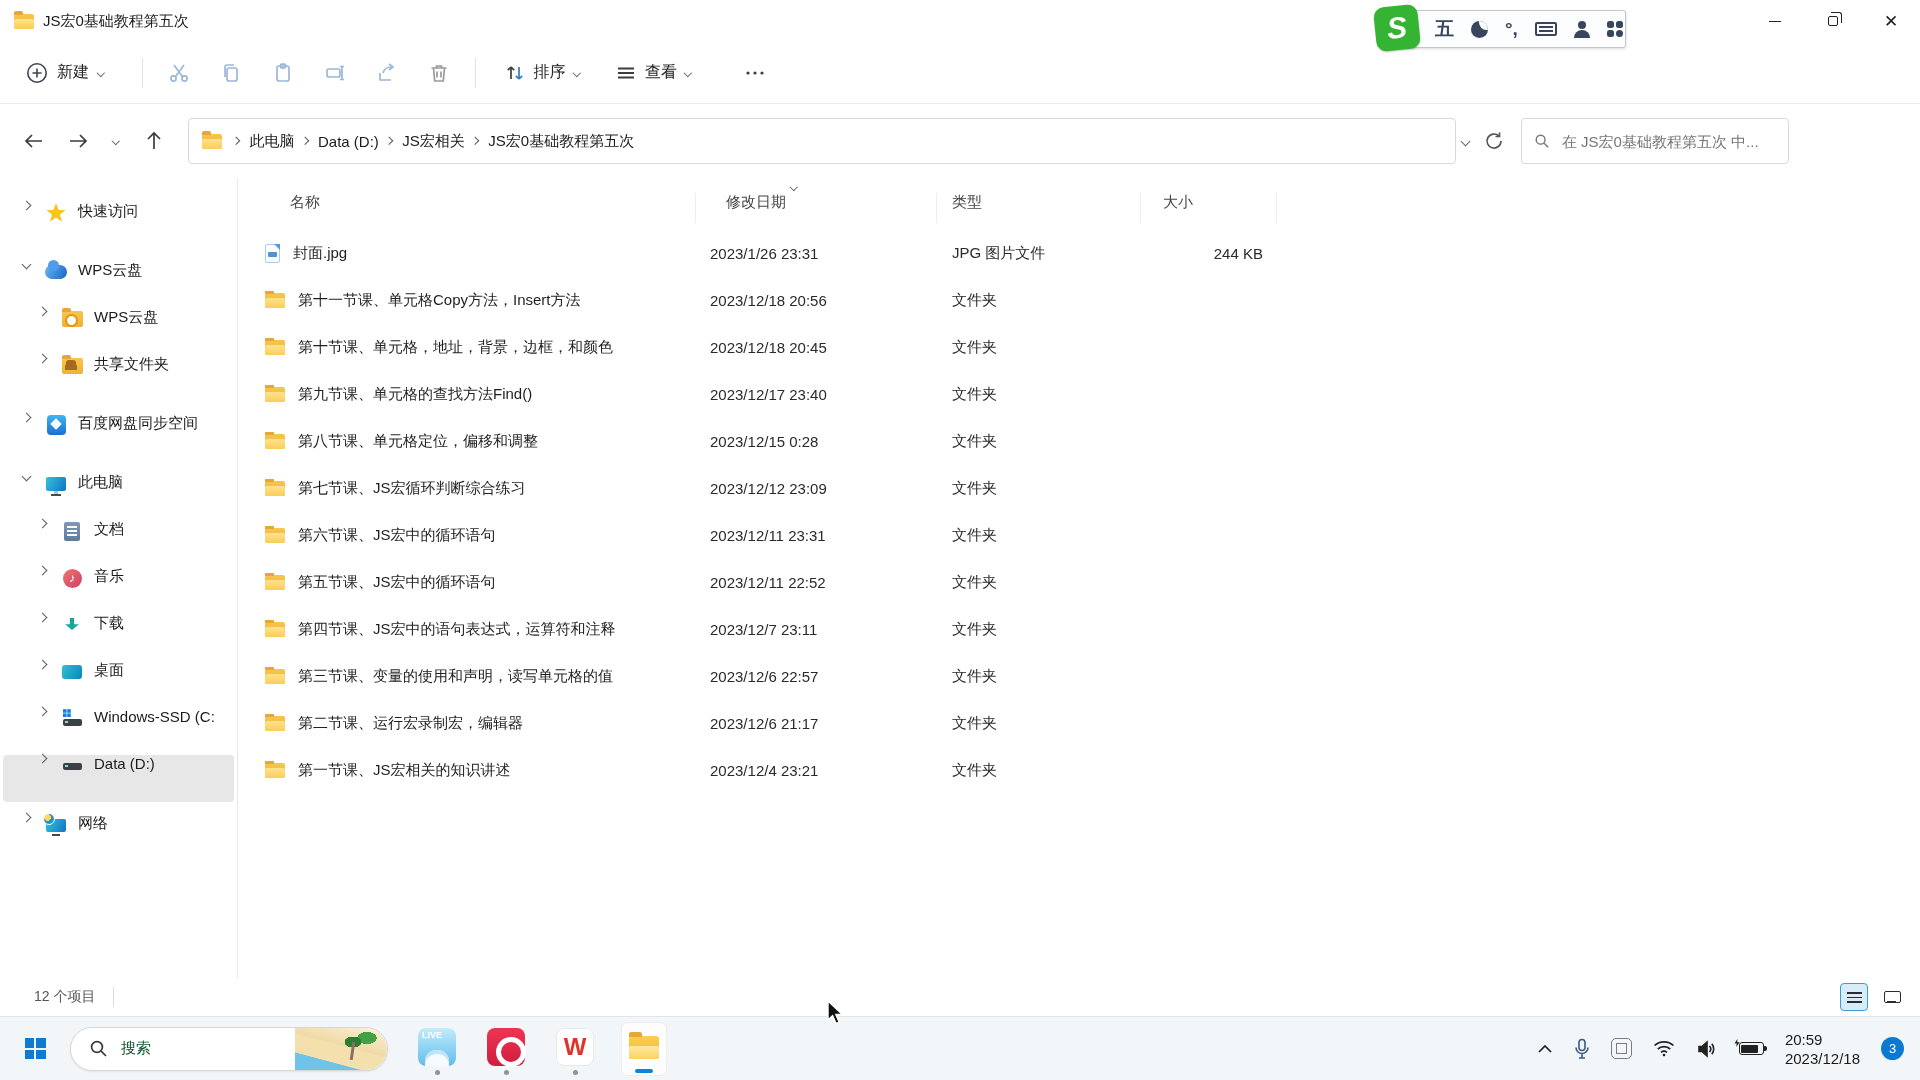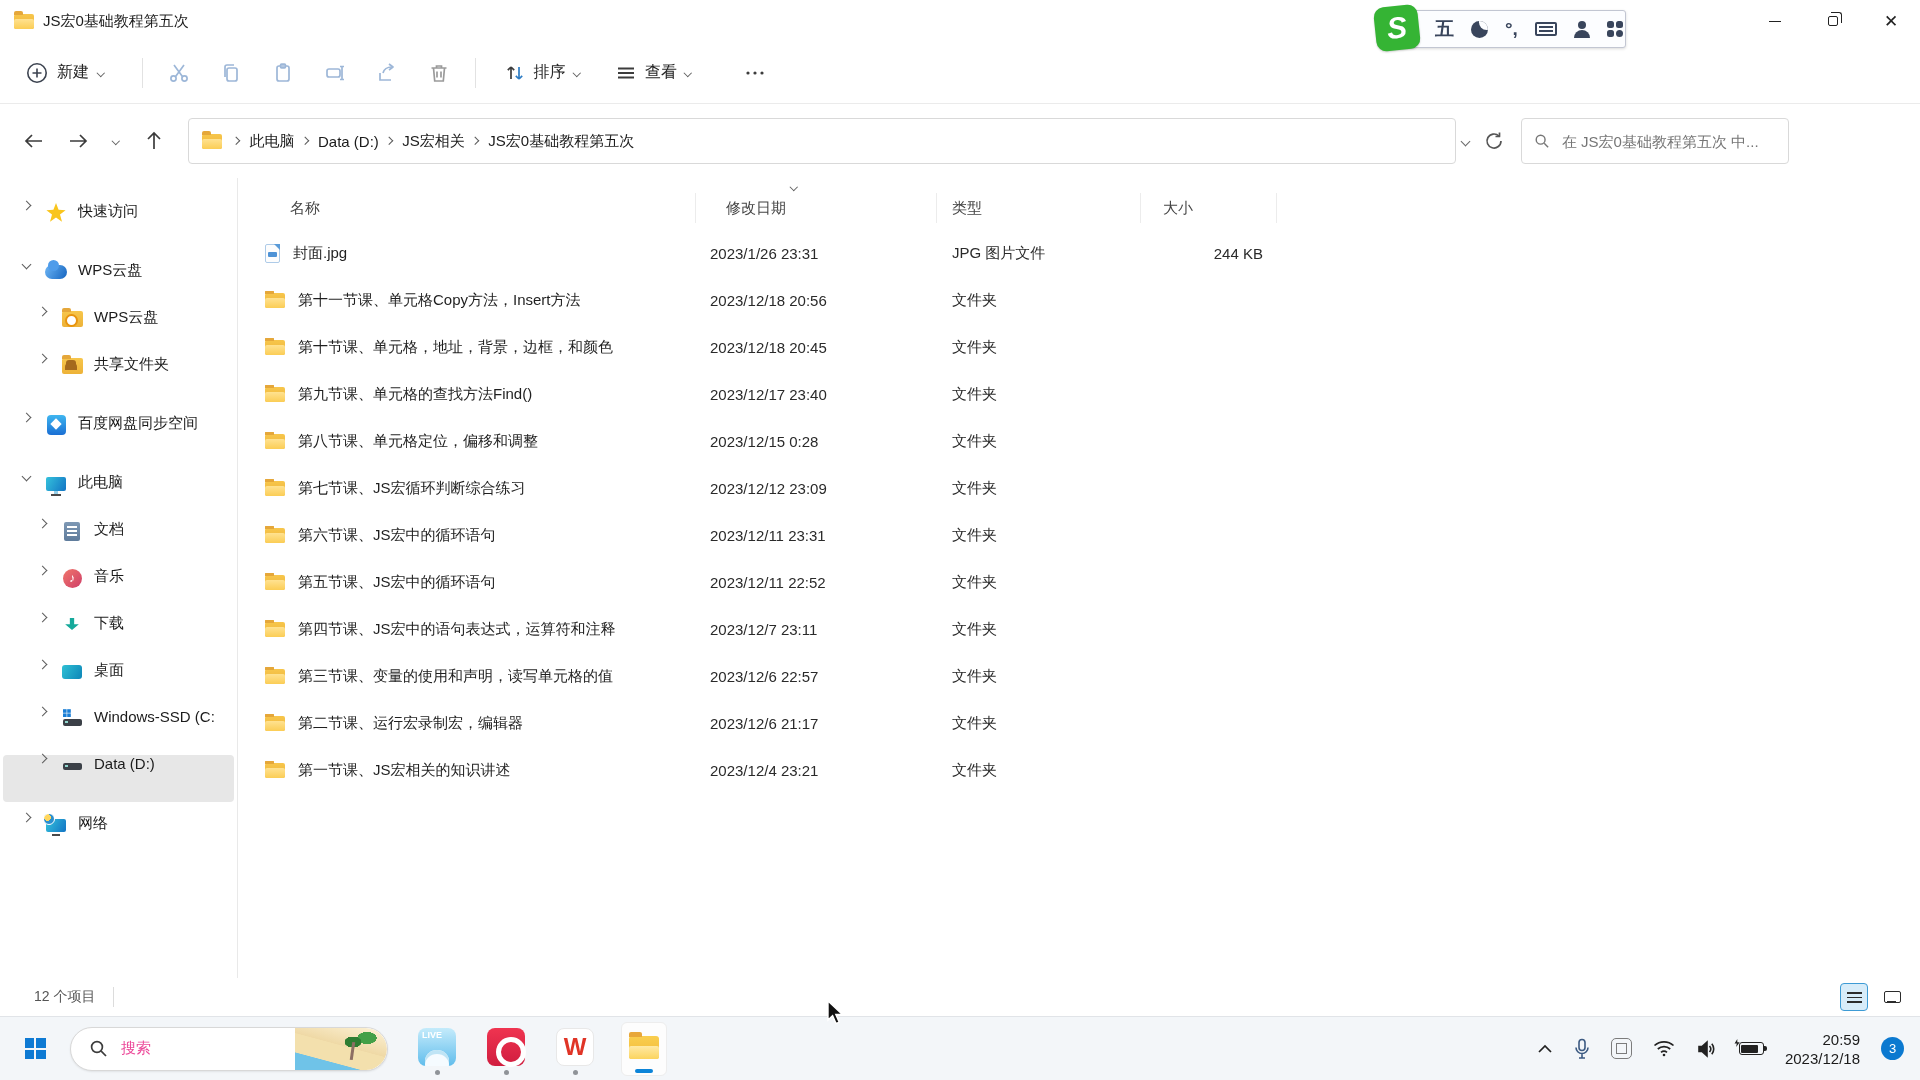--- a/index.html
+++ b/index.html
@@ -99,21 +99,21 @@
   .icon-drive::after { content:""; position:absolute; left:2px; top:2.5px; width:3px; height:2px; background:#8fd6cd; }
   .icon-drive-win { margin-top:6px; }
   .icon-drive-win::before { content:""; position:absolute; left:0; top:-8px; width:6px; height:6px; background:#1c7fd6; box-shadow:7px 0 0 #1c7fd6,0 -7px 0 #1c7fd6,7px -7px 0 #1c7fd6; transform:scale(.6); transform-origin:bottom left; }
   .icon-network { width:20px; height:13px; border-radius:2px; background:linear-gradient(120deg,#35c2dc,#1274c4); position:relative; }
   .icon-network::before { content:""; position:absolute; left:-3px; top:-6px; width:10px; height:10px; border-radius:50%; background:radial-gradient(circle at 35% 35%,#ffd75e 35%,#2a8fd0 36%); border:1px solid #fff; }
   .icon-network::after { content:""; position:absolute; left:6px; bottom:-4px; width:8px; height:2px; background:#4a4a4a; }
 
   
   .filepane { flex:1; padding:8px 0 0 24px; position:relative; }
   .cols-head { display:grid; grid-template-columns:434px 241px 204px 136px; height:44px; align-items:center; position:relative; }
-  .cols-head .hc { font-size:15px; color:#454545; border-right:1px solid #ececec; height:30px; display:flex; align-items:center; position:relative; }
+  .cols-head .hc { font-size:15px; color:#454545; border-right:1px solid #ececec; height:30px; display:flex; position:relative; }
   .hc-name { padding-left:28px; }
   .hc-date { padding-left:30px; }
   .hc-type { padding-left:15px; }
   .hc-size { padding-left:22px; }
   .sort-chev { position:absolute; top:-9px; left:95px; }
   .rows { }
   .file-row { display:grid; grid-template-columns:434px 241px 204px 136px; height:47px; align-items:center; }
   .cell { font-size:15px; color:#1f1f1f; white-space:nowrap; overflow:hidden; }
   .cell.name { display:flex; align-items:center; gap:13px; padding-left:3px; }
   .cell.date { padding-left:14px; color:#2a2a2a; }
@@ -134,21 +134,21 @@
   .vt-lines { width:15px; height:11px; background:repeating-linear-gradient(#2c2c2c 0 1.6px,transparent 1.6px 4.7px); }
   .vt-thumb { width:17px; height:12px; border:1.7px solid #2c2c2c; border-radius:2px; position:relative; }
   .vt-thumb::after { content:""; position:absolute; left:2px; bottom:-0.5px; width:9px; height:1.6px; background:#2c2c2c; }
 
   
   .taskbar { position:absolute; left:0; right:0; bottom:0; height:64px; background:#f3f6f9; border-top:1px solid #e1e4e8; display:flex; align-items:center; }
   .start-btn { width:46px; height:46px; margin-left:12px; display:flex; align-items:center; justify-content:center; flex:none; }
   .win-logo { width:21px; height:21px; display:grid; grid-template-columns:1fr 1fr; grid-template-rows:1fr 1fr; gap:2px; }
   .win-logo i { background:#0e7ad3; }
   .tb-search { width:318px; height:44px; margin-left:12px; background:#fff; border:1px solid #d8d8d8; border-radius:22px; box-shadow:0 1px 2px rgba(0,0,0,.08); display:flex; align-items:center; padding-left:18px; gap:13px; position:relative; overflow:hidden; flex:none; }
-  .tb-search-label { font-size:15px; color:#ec4899; }
+  .tb-search-label { font-size:15px; color:#14532d; }
   .beach { position:absolute; right:0; top:0; width:92px; height:100%; border-radius:0 22px 22px 0;
     background:
       radial-gradient(14px 9px at 58px 14px, #2e7d32 60%, transparent 61%),
       radial-gradient(16px 10px at 72px 10px, #43a047 60%, transparent 61%),
       linear-gradient(15deg, #6fc3e8 0 26%, #f3e0ad 27% 55%, #efd9a6 56%, #fdf3d8 100%);
   }
   .beach::after { content:""; position:absolute; left:56px; top:14px; width:3px; height:18px; background:#8d6e63; transform:rotate(8deg); }
   .apps { display:flex; align-items:flex-start; gap:23px; margin-left:26px; }
   .app { width:46px; height:54px; display:flex; flex-direction:column; align-items:center; }
   .app-ic { width:38px; height:38px; border-radius:8px; margin-top:6px; position:relative; flex:none; }
@@ -166,21 +166,21 @@
   .expl-folder::after { content:""; position:absolute; left:0; bottom:0; width:100%; height:13px; border-radius:2px; background:linear-gradient(#ffe9a4,#fbd45e); }
   .active-pill { width:18px; height:4px; border-radius:2px; background:#0c84d8; margin-top:2px; }
   .tray { position:absolute; right:0; height:100%; display:flex; align-items:center; gap:21px; padding-right:16px; }
   .tray-ic { display:flex; align-items:center; justify-content:center; }
   .ime-ind { width:21px; height:21px; border:1.6px solid #7c7c7c; border-radius:5px; position:relative; }
   .ime-ind::before { content:""; position:absolute; left:4px; top:4px; width:9px; height:9px; border:1.6px solid #7c7c7c; }
   .battery { width:25px; height:13px; border:1.5px solid #222; border-radius:3px; position:relative; }
   .battery::after { content:""; position:absolute; right:-4px; top:3px; width:2.5px; height:5px; background:#222; border-radius:0 2px 2px 0; }
   .battery::before { content:""; position:absolute; left:1.5px; top:1.5px; bottom:1.5px; width:70%; background:#222; border-radius:1px; }
   .plug { position:absolute; left:-7px; top:-4px; width:8px; height:8px; background:#222; clip-path:polygon(55% 0,20% 55%,48% 55%,40% 100%,85% 40%,55% 40%); }
-  .clock { text-align:right; font-size:15px; line-height:19px; color:#1b1b1b; }
+  .clock { text-align:left; font-size:15px; line-height:19px; color:#1b1b1b; }
   .noti-badge { width:23px; height:23px; border-radius:50%; background:#0b79d0; color:#fff; font-size:13px; display:flex; align-items:center; justify-content:center; }
 
   
   .cursor { position:absolute; left:588px; top:822px; z-index:50; pointer-events:none; }
 
   svg { display:block; }
 </style>
 </head>
 <body>
 

